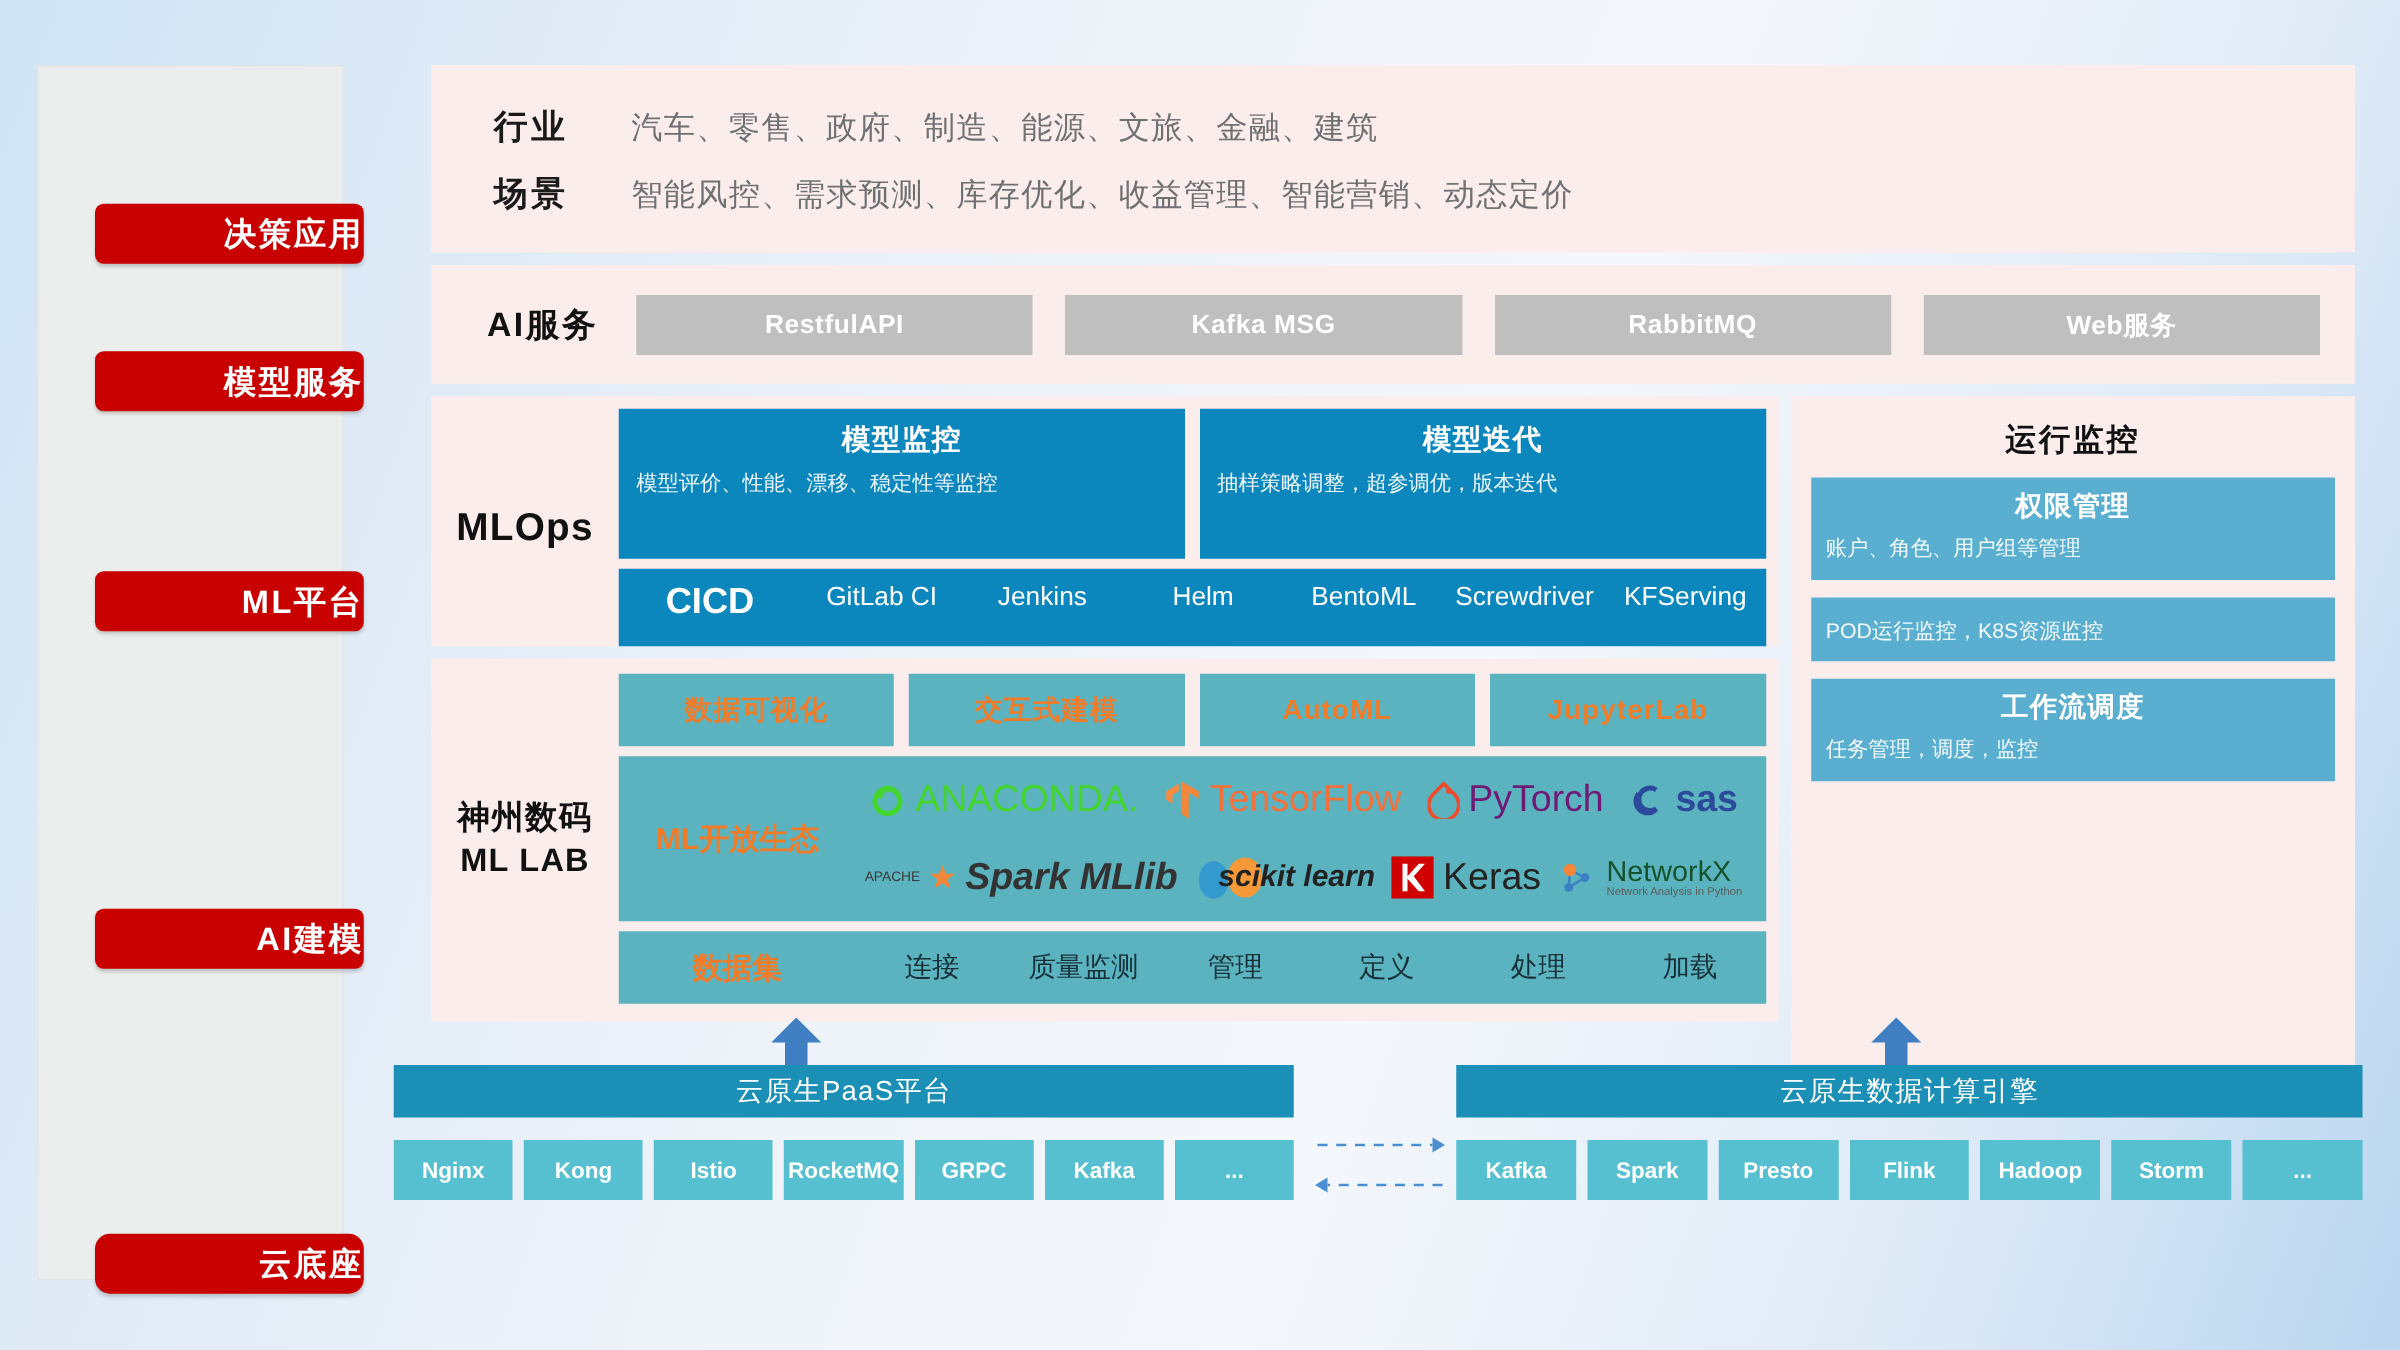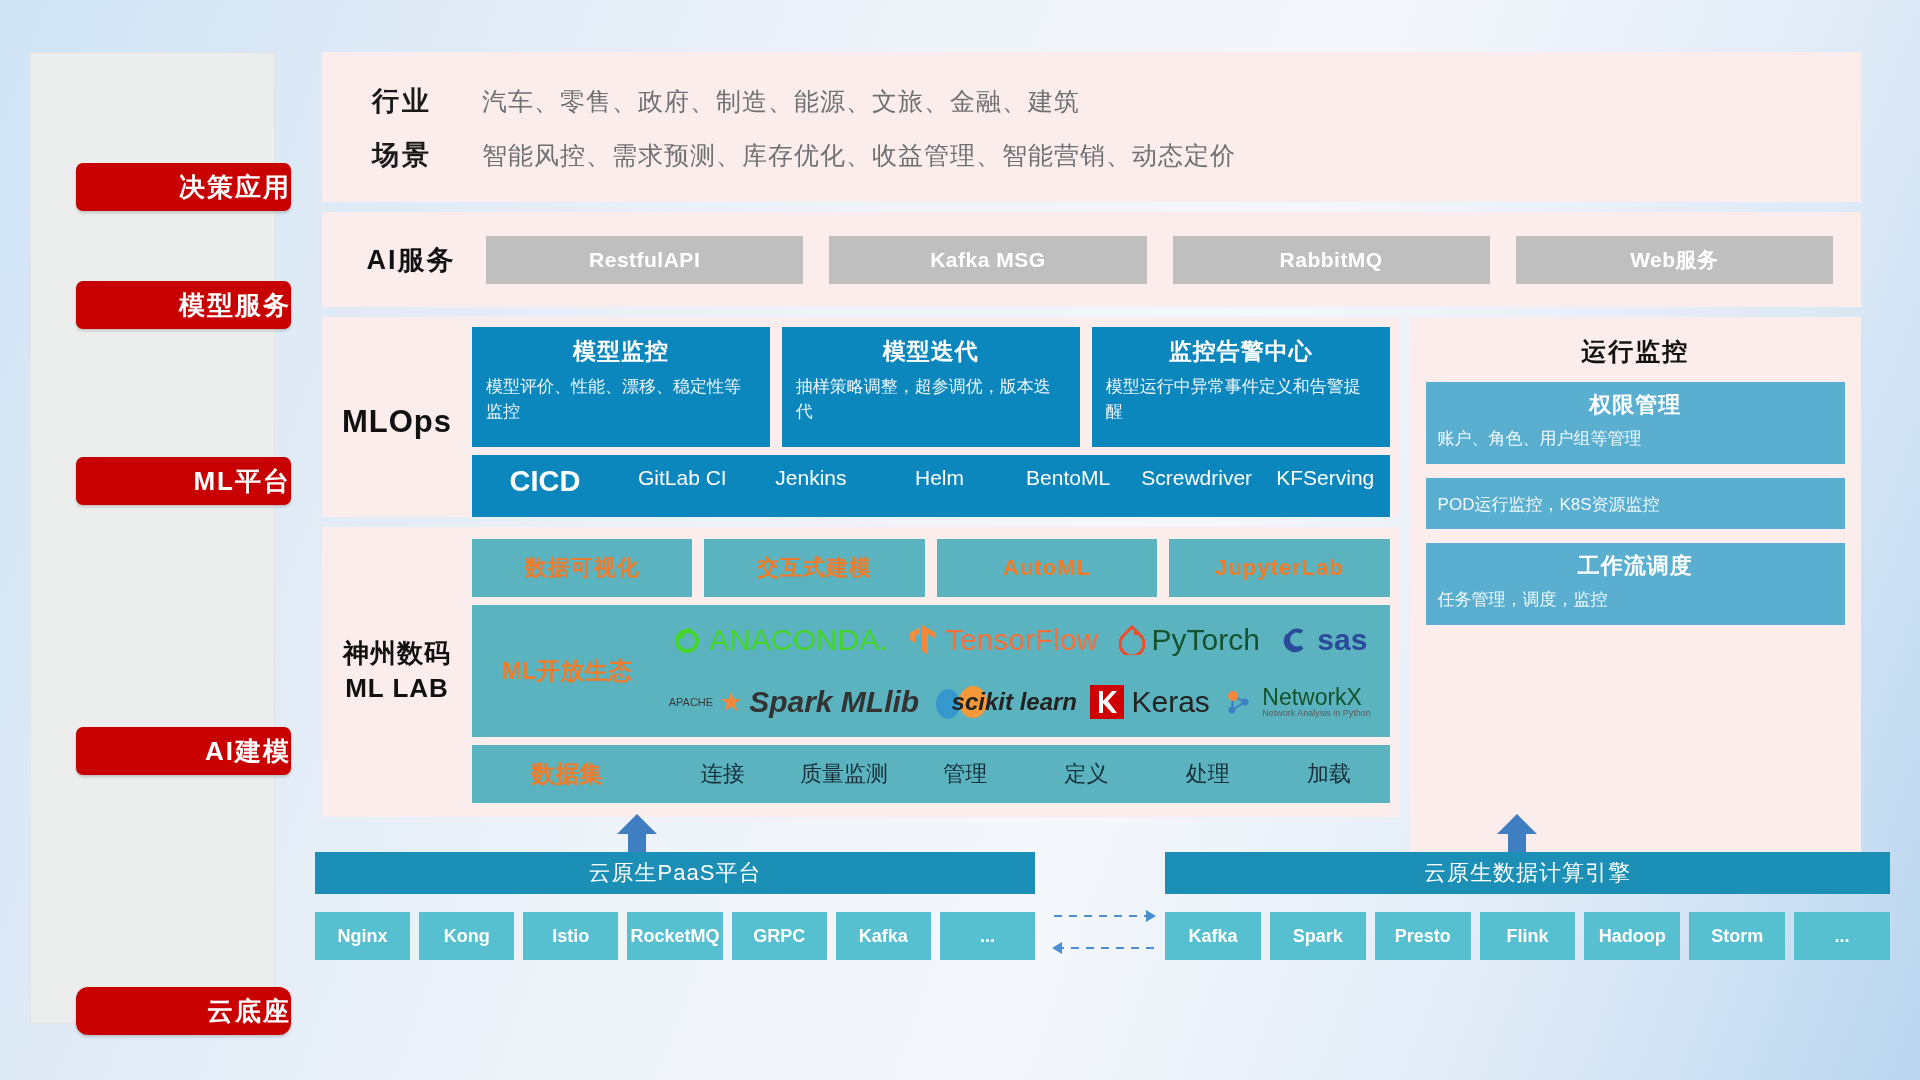--- a/index.html
+++ b/index.html
@@ -20,21 +20,21 @@
     position:absolute; left:45px; width:215px; height:48px;
     background:#c80000; border-radius:7px;
     display:flex; align-items:center; justify-content:flex-end;
     color:#fff; font-size:26px; font-weight:bold; letter-spacing:2px;
     box-shadow:0 2px 3px rgba(0,0,0,.18);
   }
   #rail0 { top:110px; } #rail1 { top:228px; } #rail2 { top:404px; }
   #rail3 { top:674px; } #rail4 { top:934px;border-radius:12px; }
 
   
-  .main { position:absolute; left:290px; top:52px; width:1571px;padding-left:32px; }
+  .main { position:absolute; left:313px; top:52px; width:1571px;padding-left:32px; }
 
   .band { background:#fceded; margin-bottom:10px; position:relative; }
 
   
   .band-top { padding:22px 0 24px 0; height:150px; }
   .toprow { display:flex; align-items:center; height:54px; }
   .toplabel {
     width:160px; text-align:center; font-size:27px; font-weight:bold;
     color:#1a1a1a; letter-spacing:3px; flex:none;
   }
@@ -186,24 +186,20 @@
             <div class="mlops-right">
               <div class="mlops-cards">
                 <div class="mlops-card">
                   <div class="t">模型监控</div>
                   <div class="d">模型评价、性能、漂移、稳定性等监控</div>
                 </div>
                 <div class="mlops-card">
                   <div class="t">模型迭代</div>
                   <div class="d">抽样策略调整，超参调优，版本迭代</div>
                 </div>
-                <div class="mlops-card">
-                  <div class="t">监控告警中心</div>
-                  <div class="d">模型运行中异常事件定义和告警提醒</div>
-                </div>
               </div>
               <div class="cicd-bar">
                 <div class="cicd-title">CICD</div>
                 <div class="cicd-item">GitLab CI</div>
                 <div class="cicd-item">Jenkins</div>
                 <div class="cicd-item">Helm</div>
                 <div class="cicd-item">BentoML</div>
                 <div class="cicd-item">Screwdriver</div>
                 <div class="cicd-item">KFServing</div>
               </div>
@@ -241,21 +237,21 @@
                         <path d="M14 2 L28 10 L28 16 L20 11 L20 32 L14 28 Z" fill="#f5873a"></path>
                         <path d="M12 4 L2 10 L2 17 L7 20 L7 13 L12 10 Z" fill="#f88c3d"></path>
                       </svg>
                       <span class="logo-txt" style="color:#f5703a;font-weight:normal;">TensorFlow</span>
                     </div>
                     <div class="logo">
                       <svg width="26" height="30" viewBox="0 0 26 30">
                         <path d="M13 2 L22 11 A12 12 0 1 1 4 11 Z" fill="none" stroke="#ee4c2c" stroke-width="3"></path>
                         <circle cx="17" cy="8" r="2.2" fill="#ee4c2c"></circle>
                       </svg>
-                      <span class="logo-txt" style="color:#14532d;font-weight:normal;">PyTorch</span>
+                      <span class="logo-txt" style="color:#701a75;font-weight:normal;">PyTorch</span>
                     </div>
                     <div class="logo">
                       <svg width="30" height="30" viewBox="0 0 30 30">
                         <path d="M22 7 A9 9 0 1 0 22 22 A9 9 0 1 1 8 10" fill="none" stroke="#2b4a9b" stroke-width="4"></path>
                       </svg>
                       <span class="logo-txt" style="color:#2b4a9b;">sas</span>
                     </div>
                   </div>
                   <div class="eco-line">
                     <div class="logo">

